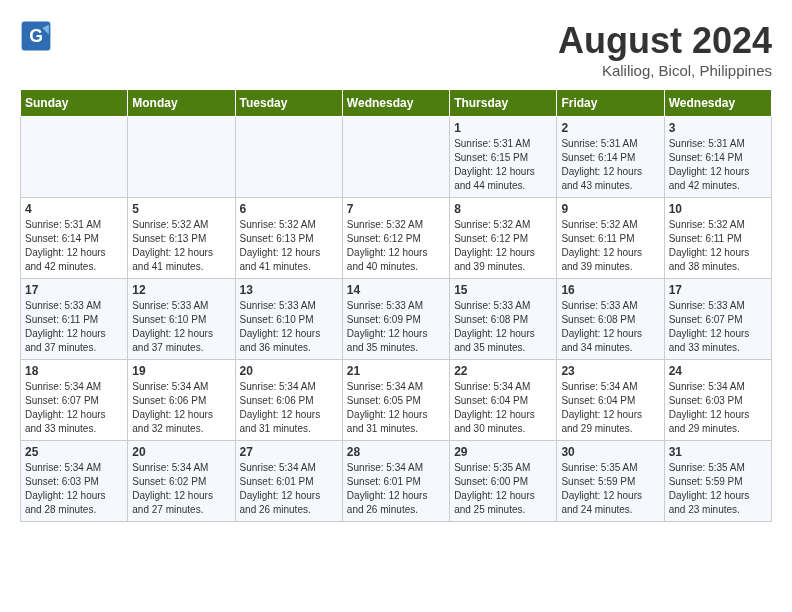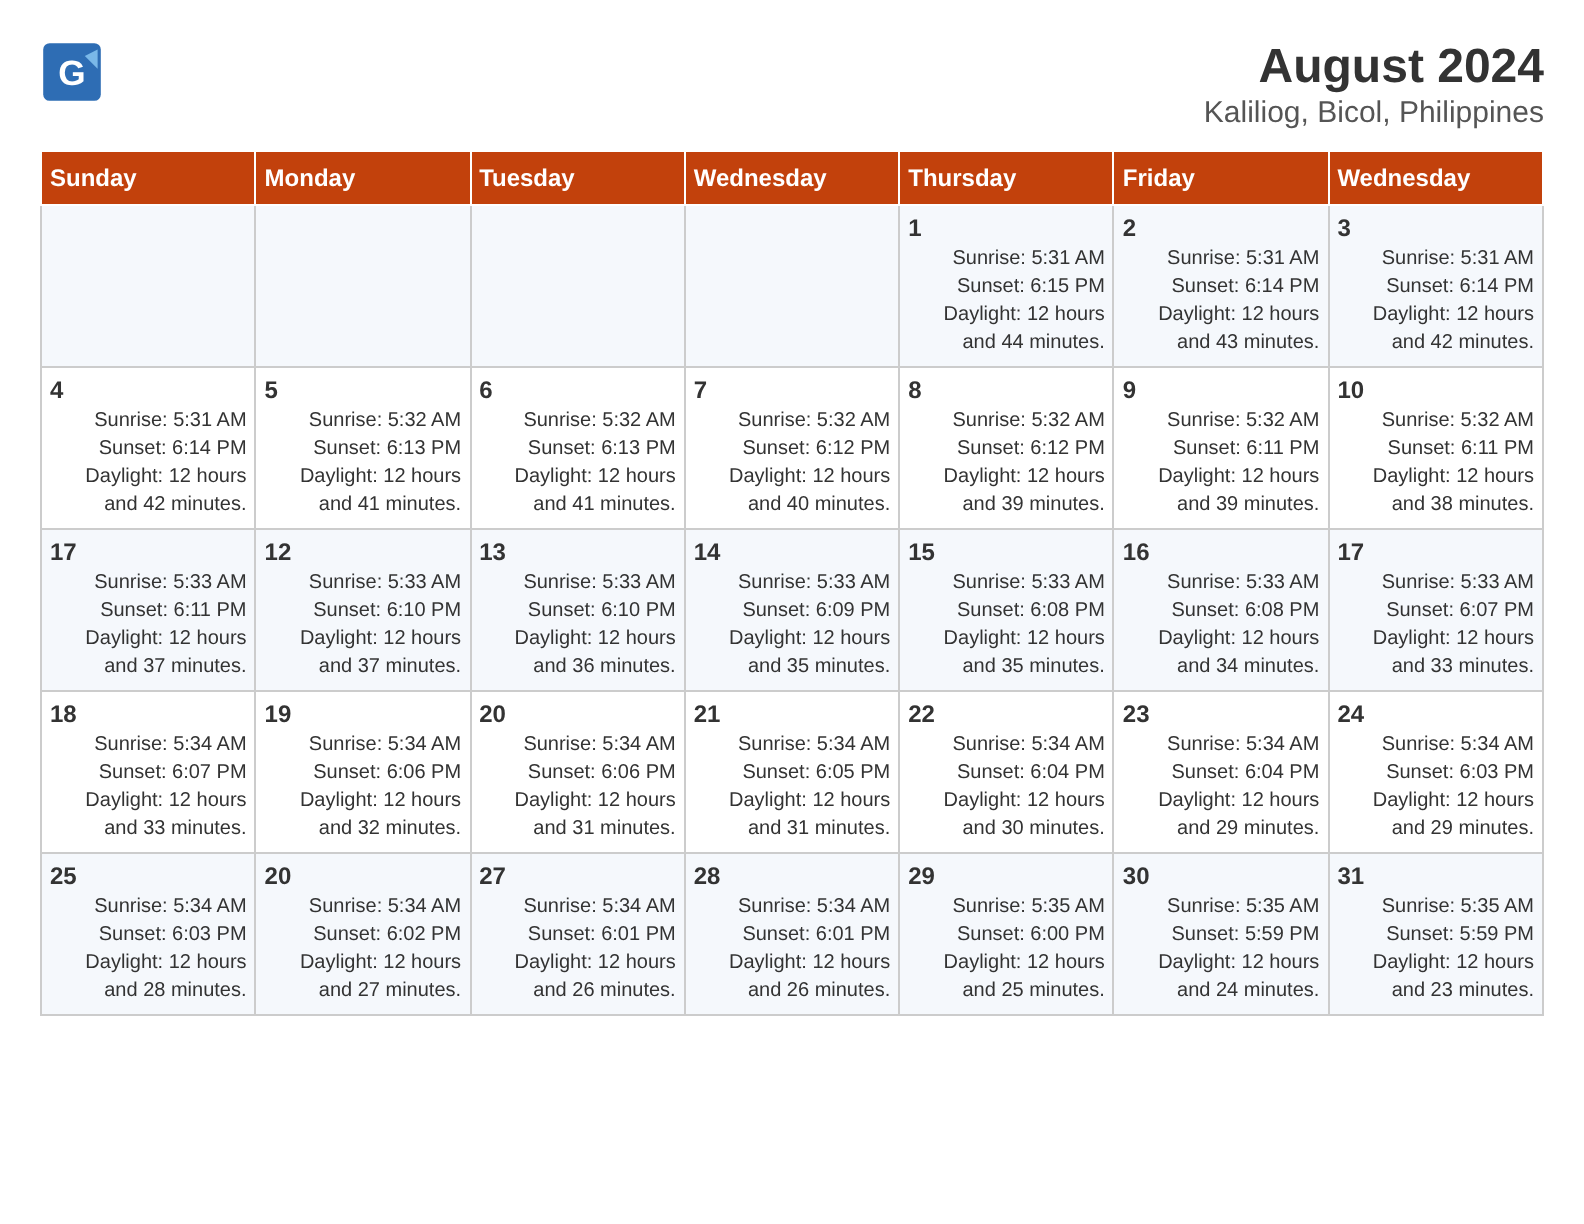--- a/index.html
+++ b/index.html
@@ -28,35 +28,35 @@
     }
     .logo-icon {
       width: 32px;
       height: 32px;
       margin-right: 4px;
     }
     .title-block {
       text-align: right;
     }
     .month-title {
-      font-size: 24px;
+      font-size: 36px;
       font-weight: bold;
       color: #333;
     }
     .subtitle {
       font-size: 15px;
       color: #555;
     }
     table {
       width: 100%;
       border-collapse: collapse;
       font-size: 11px;
     }
     thead tr th {
-      background-color: #c2410c;
+      background-color: #4d7c0f;
       color: #fff;
       padding: 6px 4px;
       text-align: left;
       font-size: 12px;
       border: 1px solid #fff;
     }
     tbody tr td {
       border: 1px solid #ccc;
       vertical-align: top;
       padding: 4px;
@@ -72,21 +72,20 @@
     .day-num {
       font-weight: bold;
       font-size: 12px;
       margin-bottom: 2px;
       color: #333;
     }
     .day-info {
       font-size: 10px;
       color: #333;
       line-height: 1.4;
-      text-align: right;
     }
     .empty-cell {
       background-color: #f9f9f9;
     }
   </style>
 </head>
 <body>
 
 <div class="header">
   <div class="logo">

